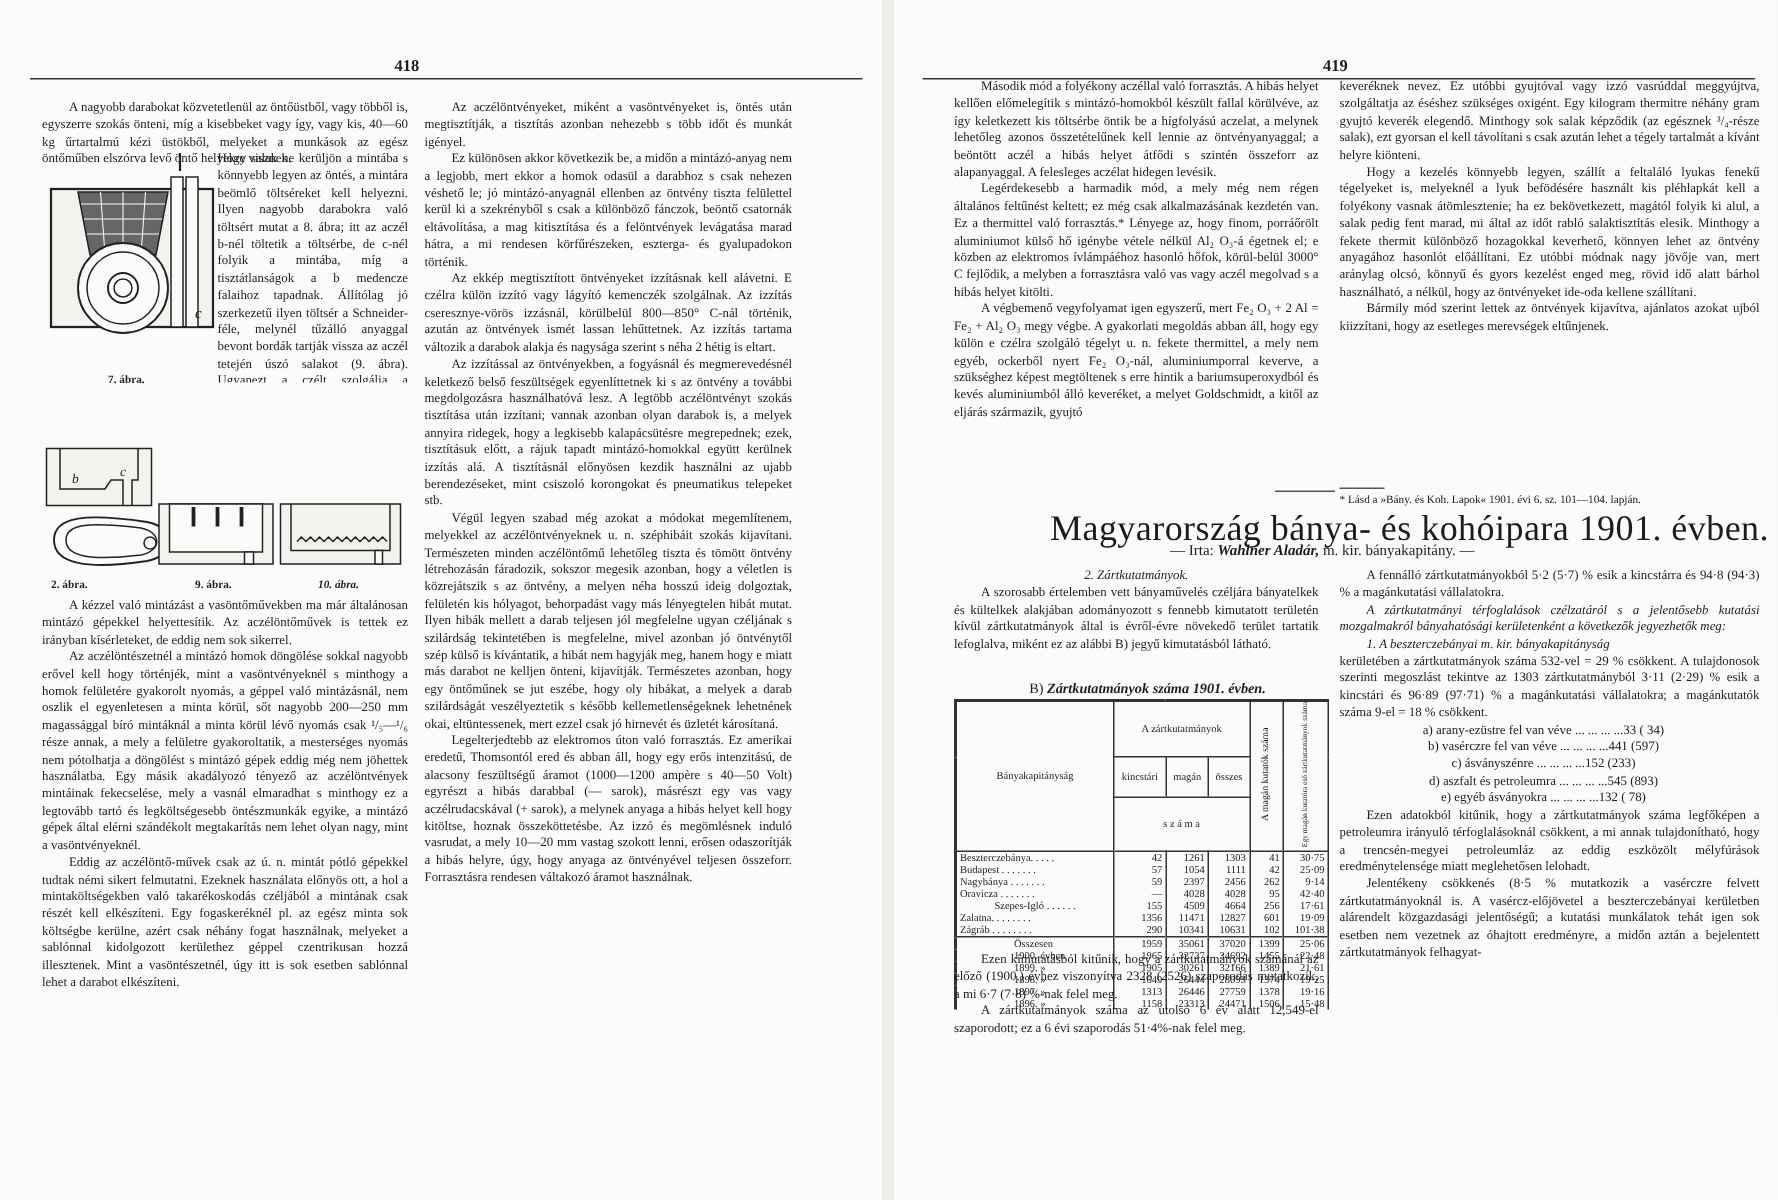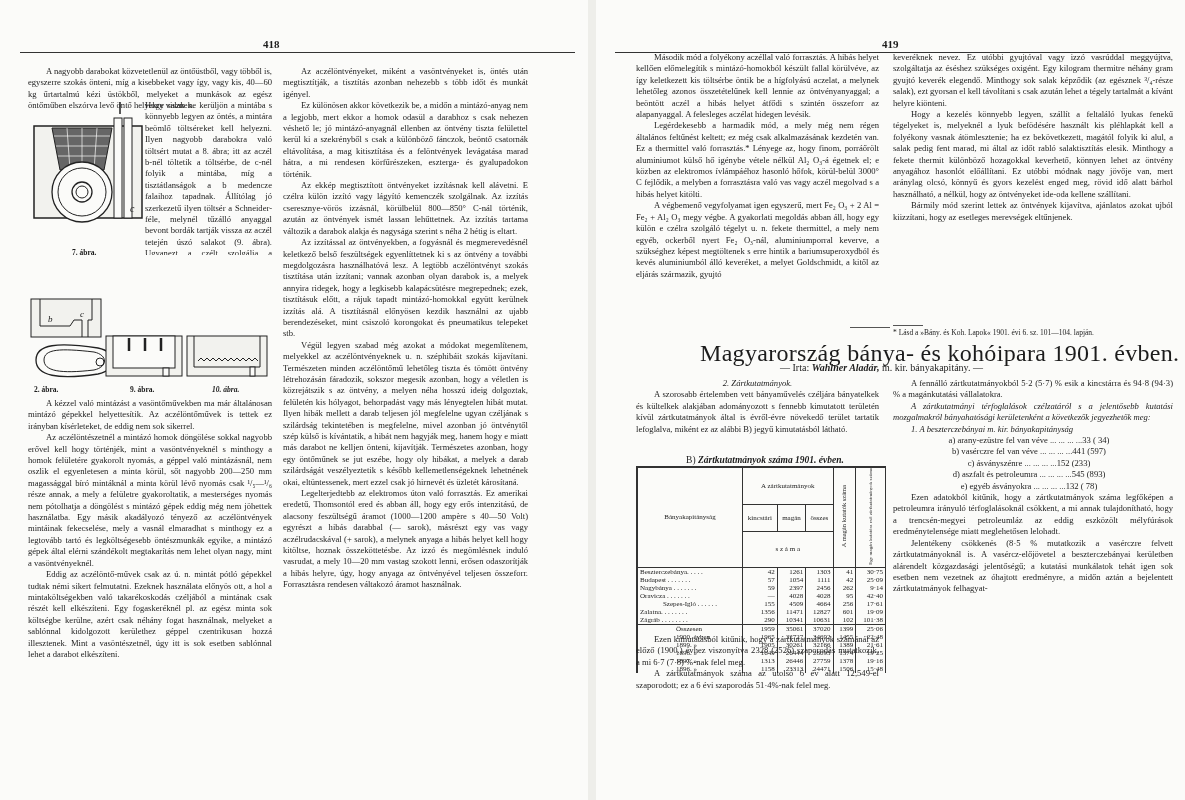--- a/index.html
+++ b/index.html
@@ -281,20 +281,21 @@
 
 <div class="col" style="left:636px;top:634px;width:243px;">
   <p>Ezen kimutatásból kitűnik, hogy a zártkutatmányok számánál az előző (1900.) évhez viszonyítva 2328 (2526) szaporodás mutatkozik, a mi 6·7 (7·8) %-nak felel meg.</p>
   <p>A zártkutatmányok száma az utolsó 6 év alatt 12,549-el szaporodott; ez a 6 évi szaporodás 51·4%-nak felel meg.</p>
 </div>
 
 <div class="col" style="left:893px;top:378px;width:280px;">
   <p>A fennálló zártkutatmányokból 5·2 (5·7) % esik a kincstárra és 94·8 (94·3) % a magánkutatási vállalatokra.</p>
   <p style="font-style:italic;">A zártkutatmányi térfoglalások czélzatáról s a jelentősebb kutatási mozgalmakról bányahatósági kerületenként a következők jegyezhetők meg:</p>
   <p><i>1. A beszterczebányai m. kir. bányakapitányság</i></p>
+  <p class="noind">kerületében a zártkutatmányok száma 532-vel = 29 % csökkent. A tulajdonosok szerinti megoszlást tekintve az 1303 zártkutatmányból 3·11 (2·29) % esik a kincstári és 96·89 (97·71) % a magánkutatási vállalatokra; a magánkutatók száma 9-el = 18 % csökkent.</p>
   <div id="claims-list" style="padding-right:8px;">
       <div class="list-row">
         <span>a) arany-ezüstre fel van véve ... ... ... ...</span>
         <span>33 ( 34)</span>
       </div>
       <div class="list-row">
         <span>b) vasérczre fel van véve ... ... ... ...</span>
         <span>441 (597)</span>
       </div>
       <div class="list-row">

